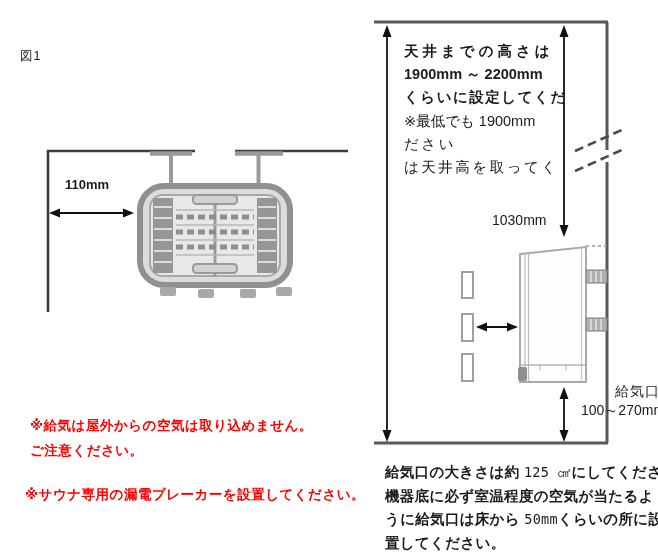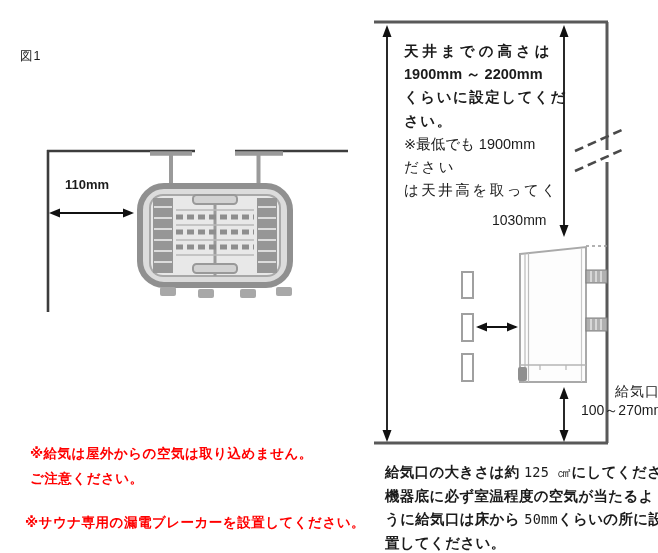--- a/index.html
+++ b/index.html
@@ -13,21 +13,21 @@
   #dim-110{left:65px;top:177px;font-size:13px;font-weight:600;}
   
   #ceiling-note{left:404px;top:40px;font-size:14.5px;line-height:23.2px;}
   #ceiling-note .r{font-weight:700;}
   #ceiling-note .b{font-weight:400;}
   .ls4{letter-spacing:4px;} .ls2{letter-spacing:1.5px;} .ls3{letter-spacing:2.5px;}
   #label-1030{left:492px;top:212px;font-size:14px;}
   #label-intake{left:615px;top:383px;font-size:14px;letter-spacing:1px;}
   #label-intake-range{left:581px;top:402px;font-size:14px;}
   
-  .red-note{color:#ff0000;font-weight:700;font-size:13.5px;letter-spacing:0.5px;margin-top:28px;}
+  .red-note{color:#ff0000;font-weight:700;font-size:13.5px;letter-spacing:0.5px;}
   #red1a{left:30px;top:417px;}
   #red1b{left:30px;top:442px;text-align:center;}
   #red2{left:25px;top:486px;}
   
   #bottom-note{left:385px;top:461px;width:276px;font-size:14.5px;font-weight:700;line-height:23.5px;letter-spacing:0.3px;}
   #bottom-note .num{font-weight:400;font-family:"DejaVu Sans Mono","Liberation Mono",monospace;font-size:13.5px;}
   svg{display:block;}
 </style>
 </head>
 <body>
@@ -173,21 +173,20 @@
       <line x1="194" y1="380" x2="194" y2="428" stroke="#111111" stroke-width="1.8"></line>
       <polygon points="189.5,389 194,377 198.5,389" fill="#111111"></polygon>
       <polygon points="189.5,420 194,432 198.5,420" fill="#111111"></polygon>
     </g>
   </svg>
 
   <div class="abs" id="ceiling-note">
     <div class="jp r ls4">天井までの高さは</div>
     <div class="jp r">1900mm ～ 2200mm</div>
     <div class="jp r ls2">くらいに設定してくだ</div>
-    <div class="jp r ls2">さい。</div>
     <div class="jp b">※最低でも 1900mm</div>
     <div class="jp b ls3">ださい</div>
     <div class="jp b ls3">は天井高を取ってく</div>
   </div>
 
   <div class="abs" id="label-1030">1030mm</div>
 
   <div class="abs jp" id="label-intake">給気口</div>
   <div class="abs jp" id="label-intake-range">100～270mm</div>
 

